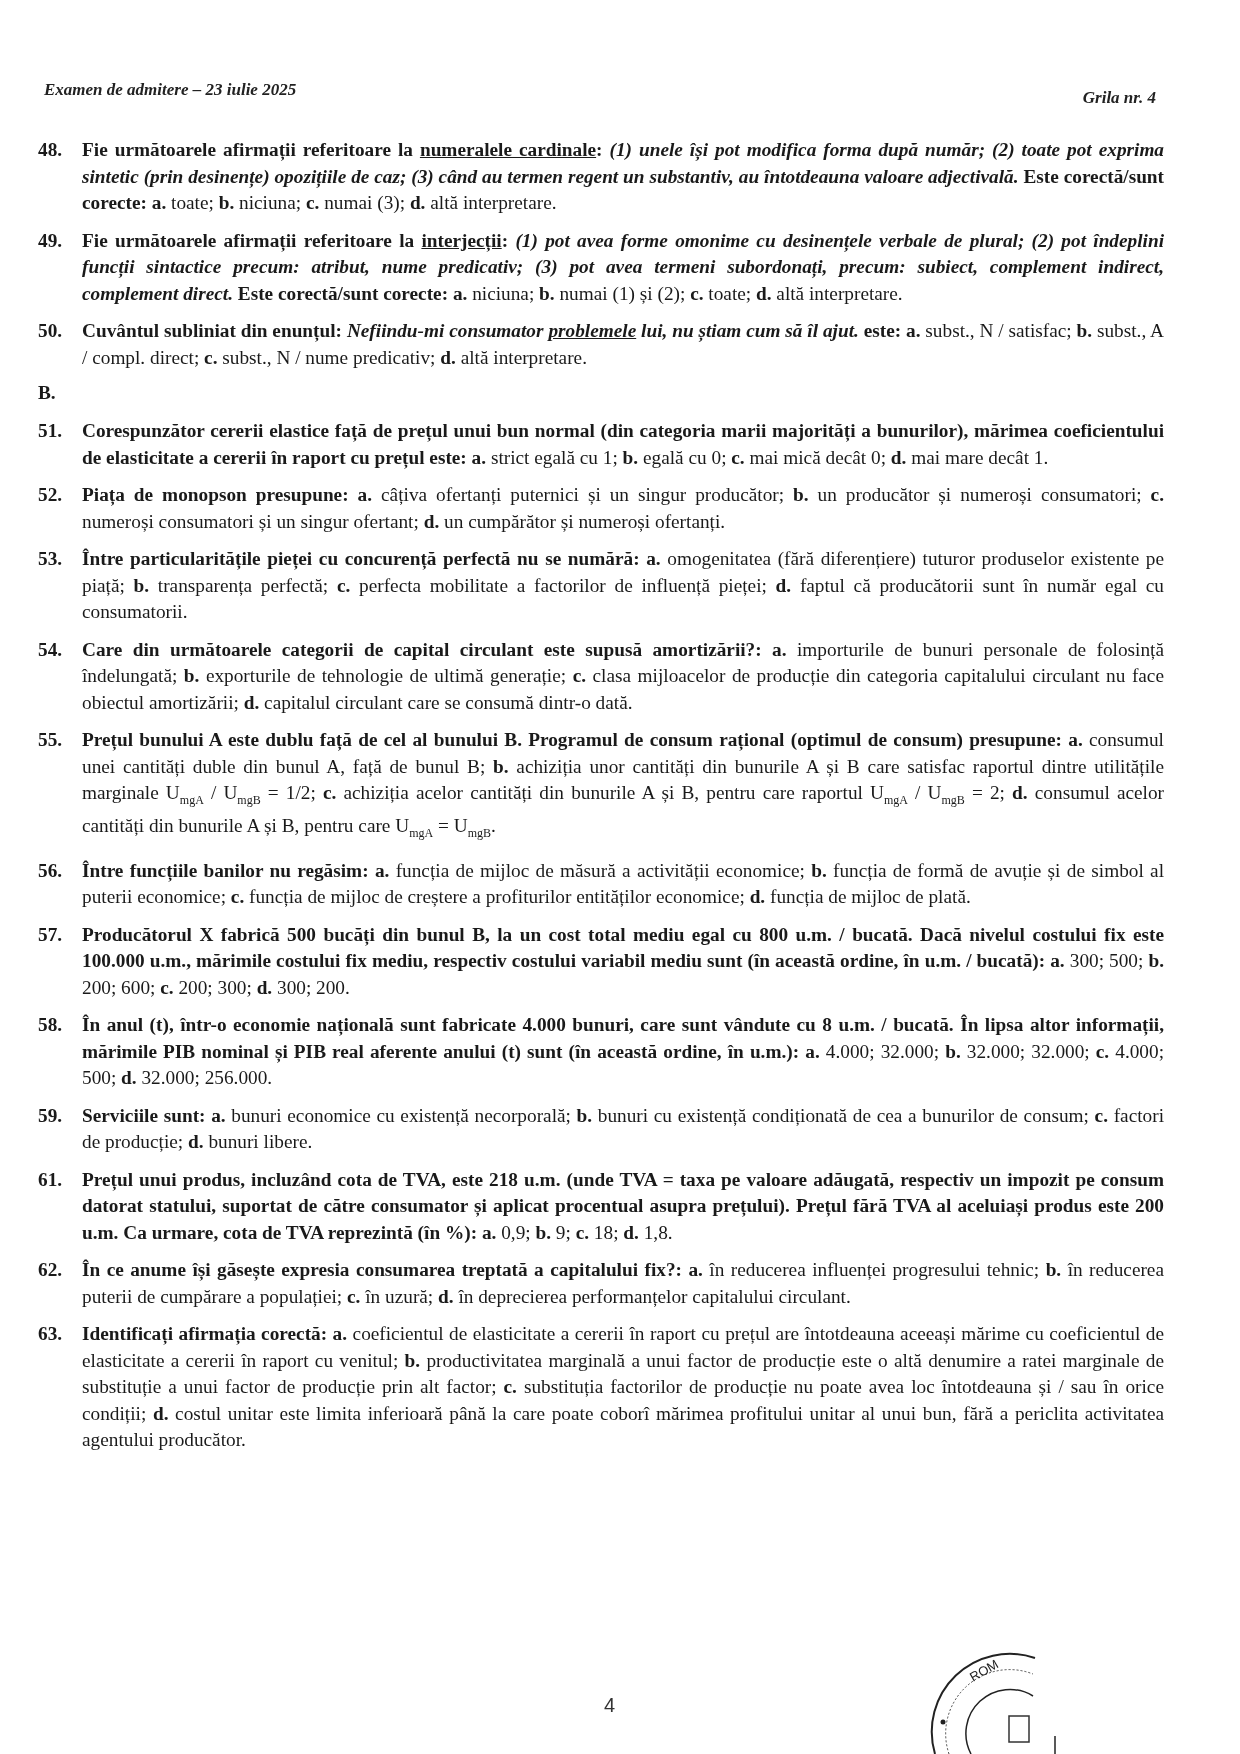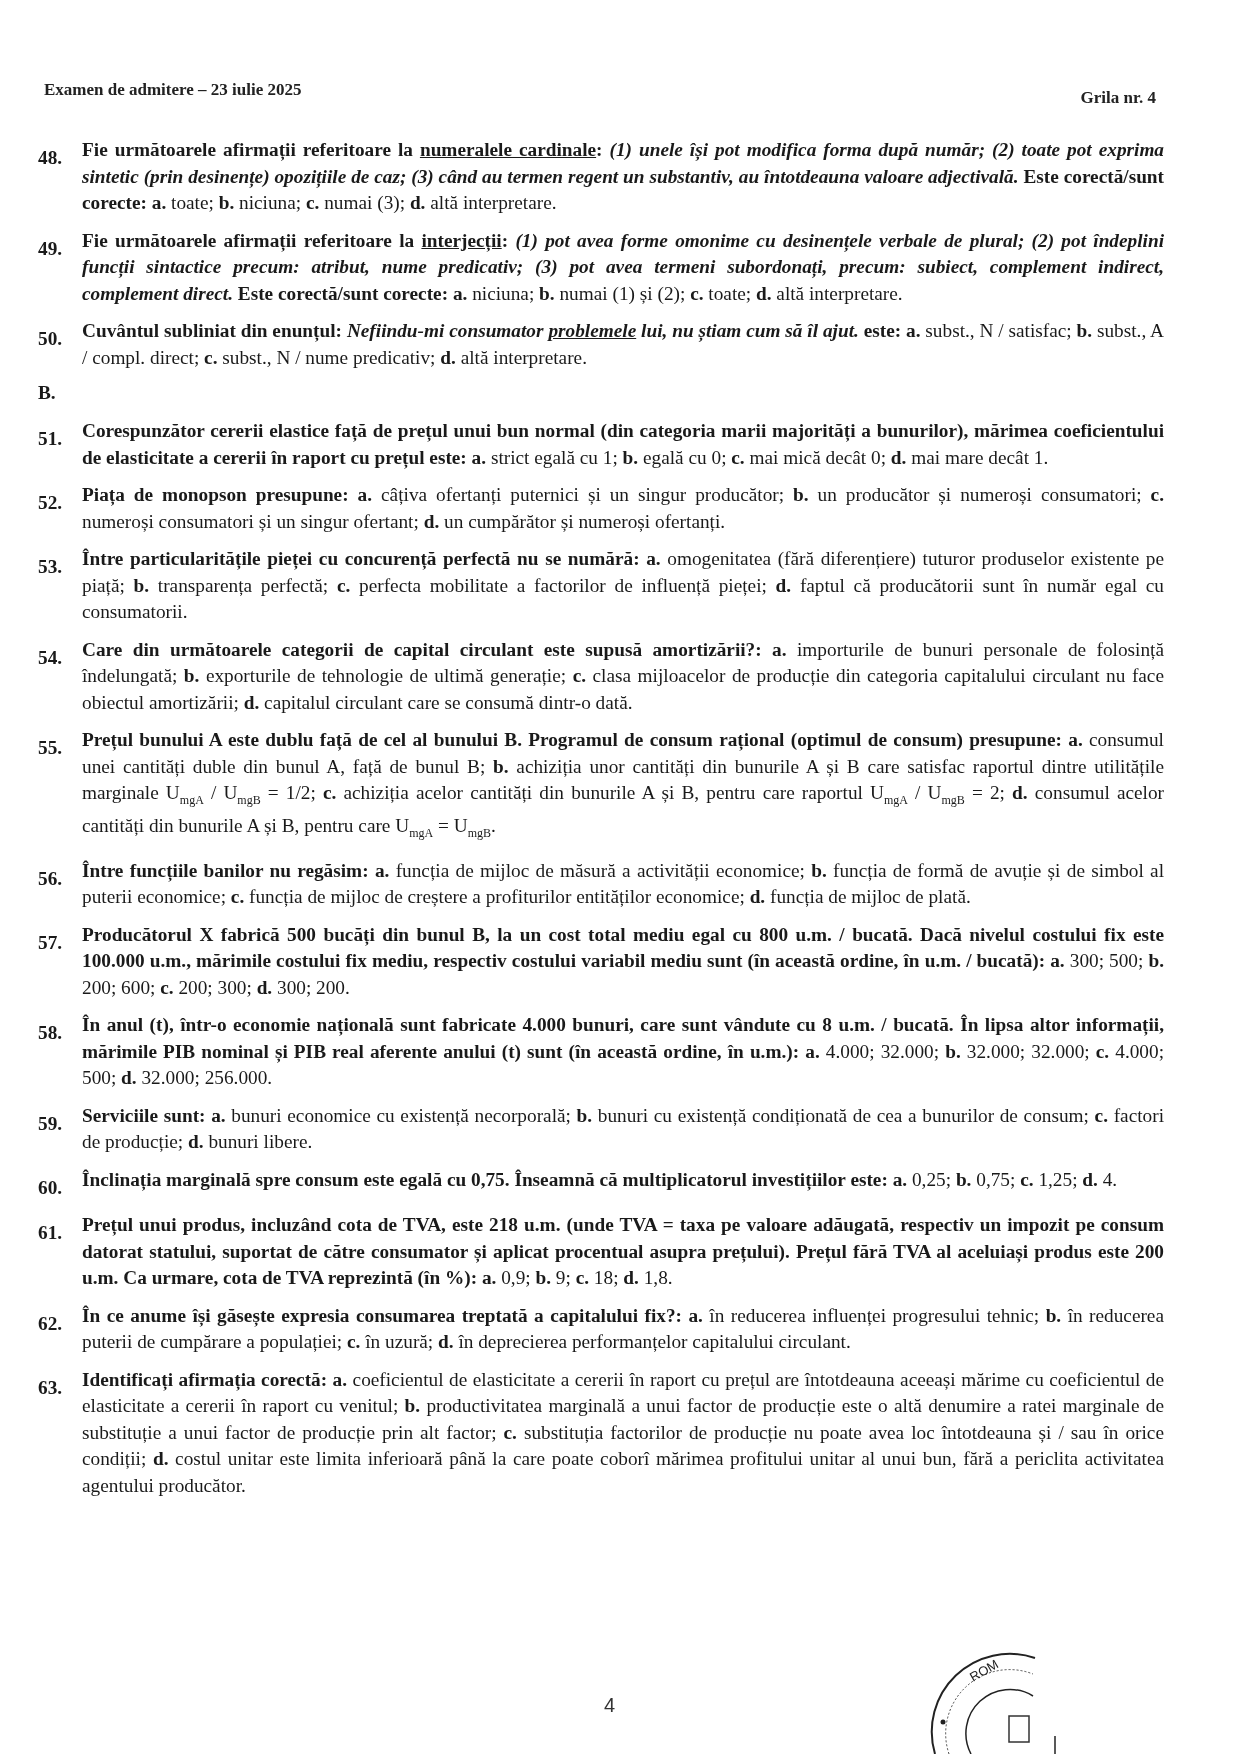--- a/index.html
+++ b/index.html
@@ -3,29 +3,29 @@
 <meta charset="utf-8">
 <style>
   html, body { margin: 0; padding: 0; background: #ffffff; }
   body {
     width: 1240px; height: 1754px; position: relative; overflow: hidden;
     font-family: "Liberation Serif", "DejaVu Serif", serif; color: #1a1a1a;
   }
   .header {
     position: absolute; top: 80px; left: 44px; right: 84px;
     display: flex; justify-content: space-between;
-    font-weight: bold; font-size: 17px; color: #222;
+    font-style: italic; font-weight: bold; font-size: 17px; color: #222;
   }
   .header .right { margin-top: 8px; }
   .content { position: absolute; top: 137px; left: 38px; width: 1126px; }
   .q {
     display: flex; font-size: 19.3px; line-height: 26.5px;
     text-align: justify; margin-bottom: 11px;
   }
-  .q .num { width: 44px; flex: none; font-weight: bold; margin-top: 8px; }
+  .q .num { width: 44px; flex: none; font-weight: bold; }
   .q .body { flex: 1; }
   .q .body b { font-weight: bold; }
   .q .body i { font-style: italic; font-weight: bold; }
   .section { font-size: 19.3px; font-weight: bold; margin: 4px 0 14px 0; }
   .page-num {
     position: absolute; top: 1694px; left: 604px; font-size: 20px;
     font-family: "Liberation Sans", "DejaVu Sans", sans-serif; color: #333;
   }
   .stamp { position: absolute; top: 1640px; left: 915px; width: 160px; height: 114px; }
 </style>
@@ -84,24 +84,20 @@
       </div>
       <div class="q">
         <div class="num">58.</div>
         <div class="body"><b>În anul (t), într-o economie națională sunt fabricate 4.000 bunuri, care sunt vândute cu 8 u.m. / bucată. În lipsa altor informații, mărimile PIB nominal și PIB real aferente anului (t) sunt (în această ordine, în u.m.): a.</b><span> 4.000; 32.000; </span><b>b.</b><span> 32.000; 32.000; </span><b>c.</b><span> 4.000; 500; </span><b>d.</b><span> 32.000; 256.000.</span></div>
       </div>
       <div class="q">
         <div class="num">59.</div>
         <div class="body"><b>Serviciile sunt: a.</b><span> bunuri economice cu existență necorporală; </span><b>b.</b><span> bunuri cu existență condiționată de cea a bunurilor de consum; </span><b>c.</b><span> factori de producție; </span><b>d.</b><span> bunuri libere.</span></div>
       </div>
       <div class="q">
-        <div class="num">60.</div>
-        <div class="body"><b>Înclinația marginală spre consum este egală cu 0,75. Înseamnă că multiplicatorul investițiilor este: a.</b><span> 0,25; </span><b>b.</b><span> 0,75; </span><b>c.</b><span> 1,25; </span><b>d.</b><span> 4.</span></div>
-      </div>
-      <div class="q">
         <div class="num">61.</div>
         <div class="body"><b>Prețul unui produs, incluzând cota de TVA, este 218 u.m. (unde TVA = taxa pe valoare adăugată, respectiv un impozit pe consum datorat statului, suportat de către consumator și aplicat procentual asupra prețului). Prețul fără TVA al aceluiași produs este 200 u.m. Ca urmare, cota de TVA reprezintă (în %): a.</b><span> 0,9; </span><b>b.</b><span> 9; </span><b>c.</b><span> 18; </span><b>d.</b><span> 1,8.</span></div>
       </div>
       <div class="q">
         <div class="num">62.</div>
         <div class="body"><b>În ce anume își găsește expresia consumarea treptată a capitalului fix?: a.</b><span> în reducerea influenței progresului tehnic; </span><b>b.</b><span> în reducerea puterii de cumpărare a  populației; </span><b>c.</b><span> în uzură; </span><b>d.</b><span> în deprecierea performanțelor capitalului circulant.</span></div>
       </div>
       <div class="q">
         <div class="num">63.</div>
         <div class="body"><b>Identificați afirmația corectă: a.</b><span> coeficientul de elasticitate a cererii în raport cu prețul are întotdeauna aceeași mărime cu coeficientul de elasticitate a cererii în raport cu venitul; </span><b>b.</b><span> productivitatea marginală a unui factor de producție este o altă denumire a ratei marginale de substituție a unui factor de producție prin alt factor; </span><b>c.</b><span> substituția factorilor de producție nu poate avea loc întotdeauna și / sau în orice condiții; </span><b>d.</b><span> costul unitar este limita inferioară până la care poate coborî mărimea profitului unitar al unui bun, fără a periclita activitatea agentului producător.</span></div>

